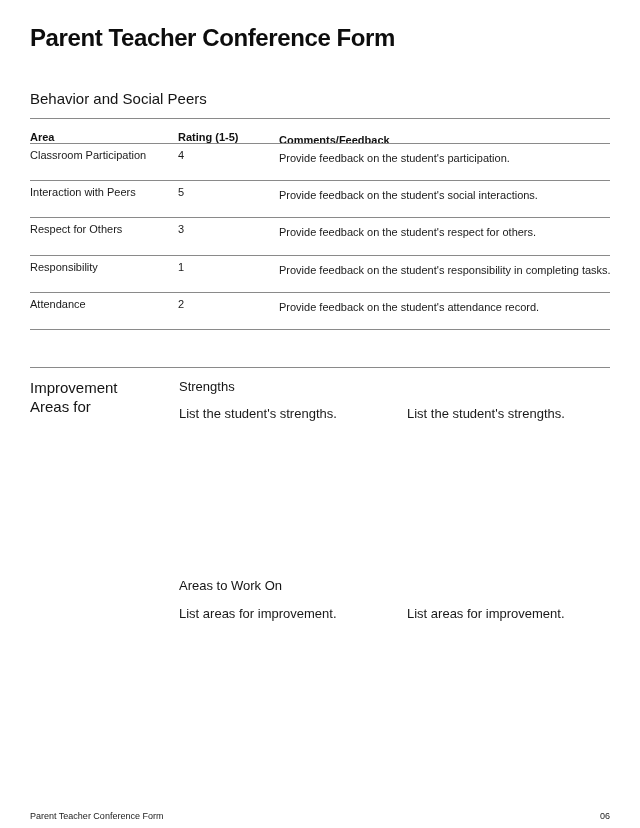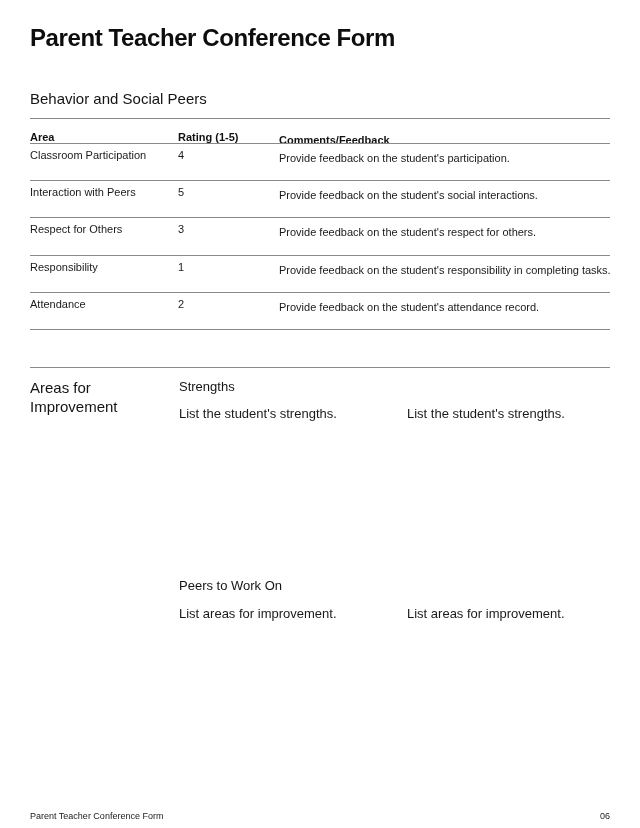--- a/index.html
+++ b/index.html
@@ -89,26 +89,26 @@
 <div class="row" style="top:292px;">
   <span class="cell c-area">Attendance</span>
   <span class="cell c-rating">2</span>
   <span class="cell c-comment">Provide feedback on the student's attendance record.</span>
 </div>
 <div class="rule" style="top:329px;"></div>
 
 <div class="rule" style="top:367px;"></div>
 
 <div class="aoi-label">
+  <div>Improvement</div>
   <div>Areas for</div>
-  <div>Improvement</div>
 </div>
 
 <div class="sub-head" style="top:379px;">Strengths</div>
 <div class="list-text" style="left:179px; top:406px;">List the student's strengths.</div>
 <div class="list-text" style="left:407px; top:406px;">List the student's strengths.</div>
 
-<div class="sub-head" style="top:578px;">Peers to Work On</div>
+<div class="sub-head" style="top:578px;">Areas to Work On</div>
 <div class="list-text" style="left:179px; top:606px;">List areas for improvement.</div>
 <div class="list-text" style="left:407px; top:606px;">List areas for improvement.</div>
 
 <div class="footer-left">Parent Teacher Conference Form</div>
 <div class="footer-right">06</div>
 
 </body></html>

